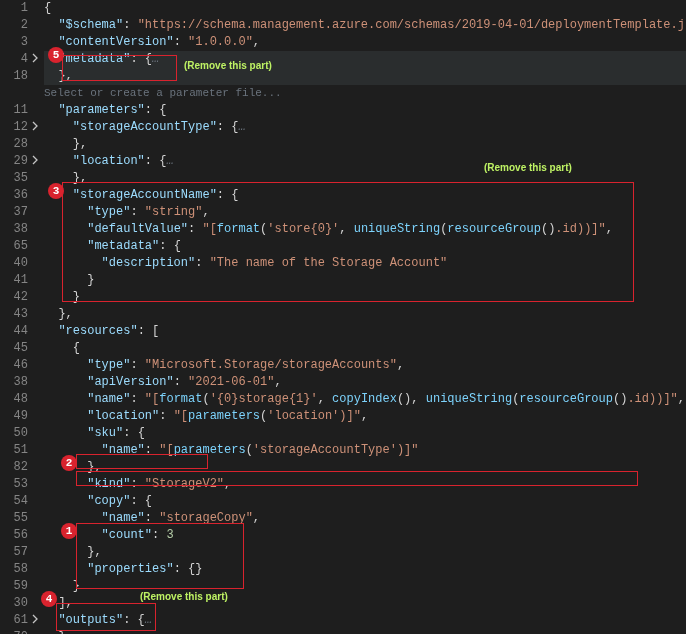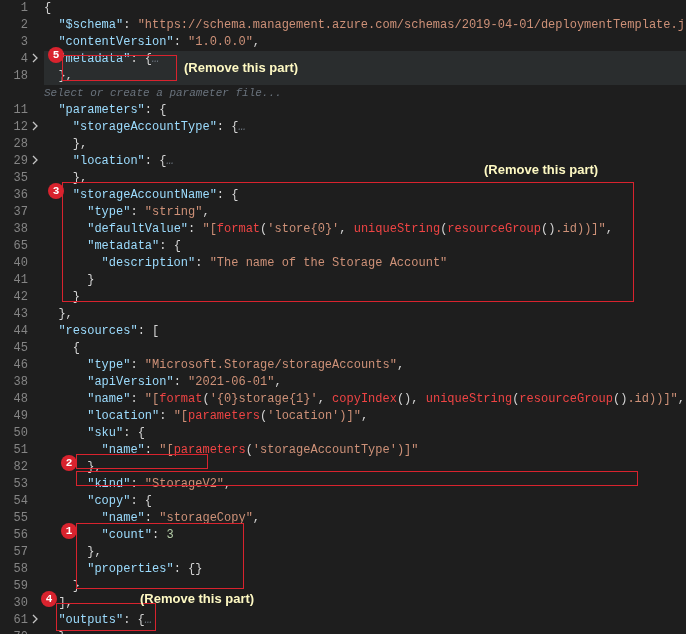--- a/index.html
+++ b/index.html
@@ -51,28 +51,27 @@
   line-height: 17px;
   white-space: pre;
 }
 .hl-line {
   background: #2a2d2e;
 }
 .c-brace { color: #d4d4d4; }
 .c-key { color: #9cdcfe; }
 .c-str { color: #ce9178; }
 .c-num { color: #b5cea8; }
-.c-fn { color: #ef4444; }
+.c-fn { color: #7dd3fc; }
 .c-paren { color: #d4d4d4; }
 .c-punct { color: #d4d4d4; }
 .c-dim { color: #6a737d; font-style: italic; }
 .hint {
   color: #6a737d;
   font-size: 11px;
-  font-style: italic;
 }
 .annot-circle {
   position: absolute;
   width: 16px;
   height: 16px;
   border-radius: 50%;
   background: #d9232e;
   color: #fff;
   font-weight: bold;
   font-size: 11px;
@@ -81,23 +80,23 @@
   z-index: 20;
 }
 .annot-box {
   position: absolute;
   border: 1.5px solid #d9232e;
   z-index: 15;
   pointer-events: none;
 }
 .annot-text {
   position: absolute;
-  color: #fef9c3;
+  color: #bef264;
   font-weight: bold;
-  font-size: 13px;
+  font-size: 10px;
   font-family: Arial, sans-serif;
   z-index: 20;
 }
 </style>
 </head>
 <body>
 
 <div class="editor">
   <div class="gutter" id="gutter">
       <div class="ln">1</div>

